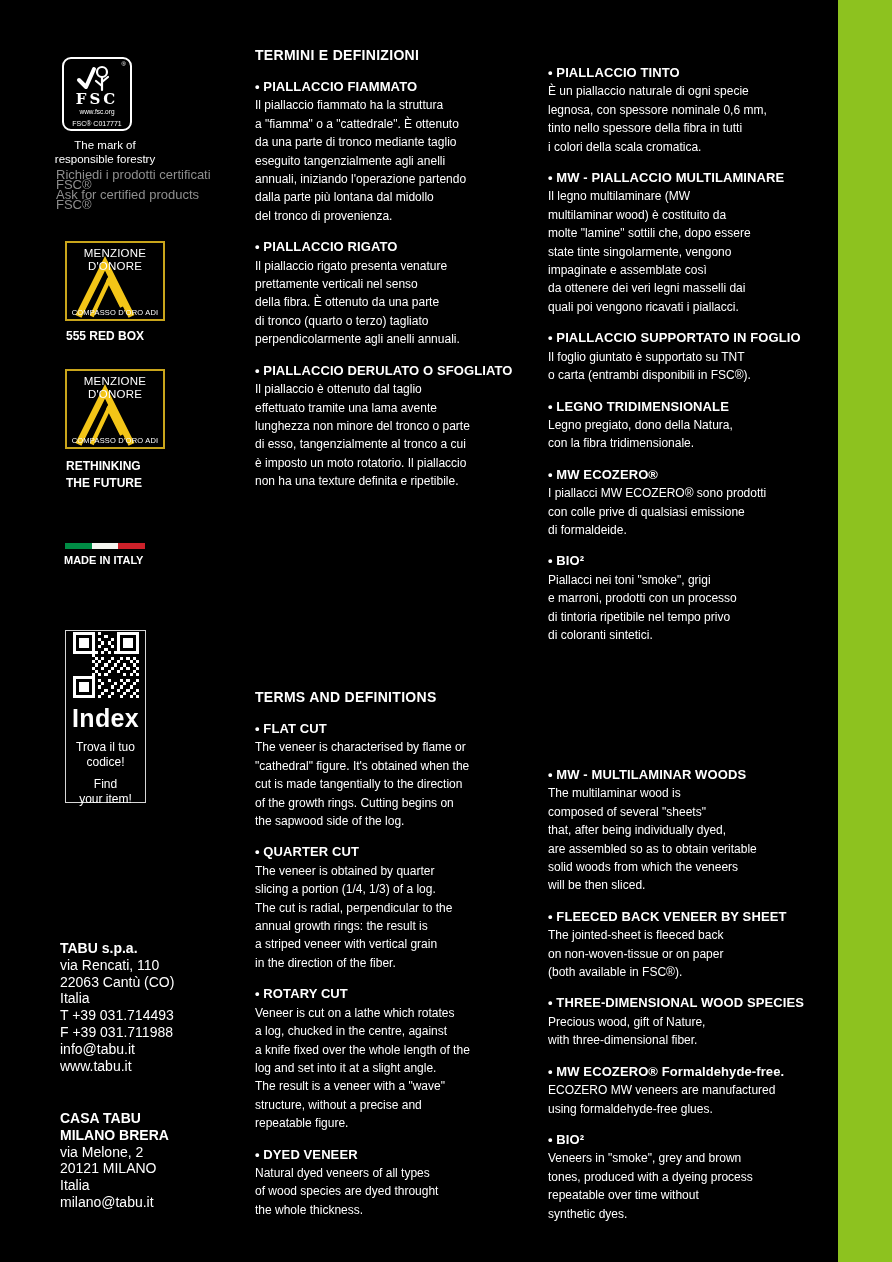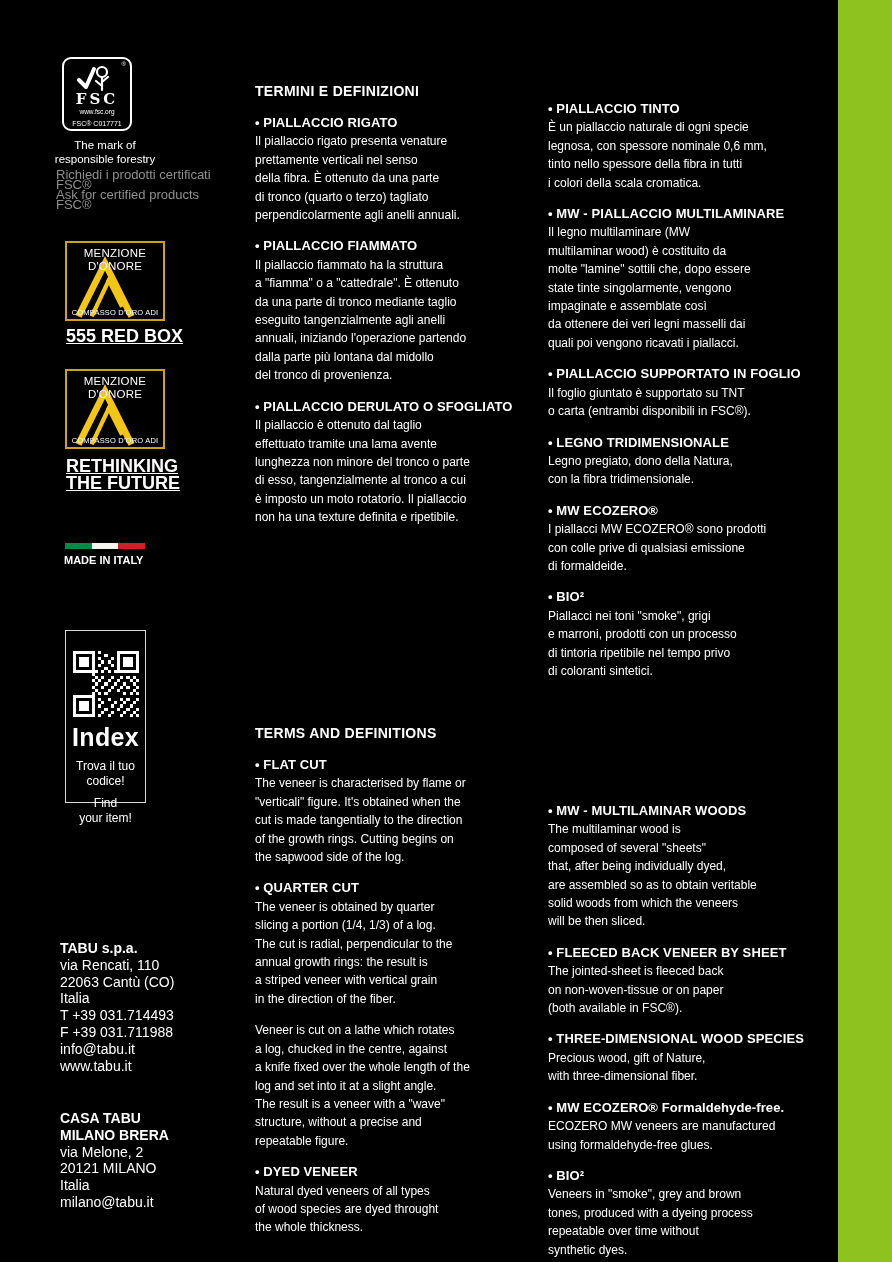--- a/index.html
+++ b/index.html
@@ -23,41 +23,41 @@
   .fsc-tagline{left:33px;top:138px;width:144px;text-align:center;font-size:11.5px;line-height:14px;white-space:pre-line;}
   .fsc-note{left:56px;top:170px;width:170px;font-size:13px;line-height:10px;color:#8f8f8f;white-space:pre-line;}
 
   .award{width:100px;height:80px;border:2px solid #c9a51b;box-sizing:border-box;background:#000;overflow:hidden;}
   .award-1{left:65px;top:241px;}
   .award-2{left:65px;top:369px;}
   .award svg{position:absolute;left:2px;top:12px;}
   .award .menzione{position:absolute;top:4px;left:0;width:100%;text-align:center;
                    font-size:11.5px;line-height:12.5px;z-index:2;white-space:pre-line;letter-spacing:.2px;}
   .award .compasso{position:absolute;bottom:2px;left:0;width:100%;text-align:center;font-size:7.5px;z-index:2;letter-spacing:.2px;}
-  .award-label{left:66px;font-size:18px;font-weight:bold;line-height:17px;white-space:pre-line;text-decoration:underline;}
+  .award-label{left:66px;font-size:12px;font-weight:bold;line-height:17px;white-space:pre-line;}
   .award-label-1{top:328px;}
   .award-label-2{top:458px;}
 
   .flag{left:65px;top:543px;width:80px;height:6px;display:flex;}
   .flag span{flex:1;height:100%;}
   .mii-label{left:64px;top:554px;font-size:11px;font-weight:bold;}
 
   .qr-box{left:65px;top:630px;width:81px;height:173px;border:1px solid #d7d7d7;box-sizing:border-box;
-          text-align:center;padding-top:20px;}
+          text-align:center;padding-top:1px;}
   .qr-title{font-size:25px;line-height:27px;font-weight:600;margin-top:3px;letter-spacing:.3px;}
   .qr-sub{font-size:12px;line-height:14.5px;margin-top:8px;white-space:pre-line;}
 
   .contact{left:60px;width:190px;font-size:14px;line-height:16.8px;}
   .contact-hq{top:940px;}
   .contact-showroom{top:1110px;}
   .contact .name{font-weight:bold;white-space:pre-line;}
   .contact .addr{white-space:pre-line;}
 
   
-  .col{width:290px;margin-top:36px;}
+  .col{width:290px;}
   .col-mid{left:255px;}
   .col-right{left:548px;}
   .it-col1{top:46px;}
   .it-col2{top:64px;}
   .en-col1{top:688px;}
   .en-col2{top:766px;}
   .sec-heading{font-size:14px;font-weight:bold;letter-spacing:.3px;margin:0 0 14px 0;line-height:18px;}
   .term-block{margin-bottom:13px;}
   .term{font-size:13px;font-weight:bold;line-height:18.4px;letter-spacing:.1px;}
   .def{font-size:12px;line-height:18.4px;white-space:pre-line;}
@@ -154,38 +154,38 @@
 MILANO BRERA</div>
   <div class="addr">via Melone, 2
 20121 MILANO
 Italia
 milano@tabu.it</div>
 </div>
 
 <div class="abs col col-mid it-col1">
   <h2 class="sec-heading">TERMINI E DEFINIZIONI</h2>
   <div class="term-block">
-    <div class="term">• PIALLACCIO RIGATO</div>
-    <div class="def">Il piallaccio rigato presenta venature
-prettamente verticali nel senso
-della fibra. È ottenuto da una parte
-di tronco (quarto o terzo) tagliato
-perpendicolarmente agli anelli annuali.</div>
-  </div>
-  <div class="term-block">
     <div class="term">• PIALLACCIO FIAMMATO</div>
     <div class="def">Il piallaccio fiammato ha la struttura
 a "fiamma" o a "cattedrale". È ottenuto
 da una parte di tronco mediante taglio
 eseguito tangenzialmente agli anelli
 annuali, iniziando l'operazione partendo
 dalla parte più lontana dal midollo
 del tronco di provenienza.</div>
   </div>
   <div class="term-block">
+    <div class="term">• PIALLACCIO RIGATO</div>
+    <div class="def">Il piallaccio rigato presenta venature
+prettamente verticali nel senso
+della fibra. È ottenuto da una parte
+di tronco (quarto o terzo) tagliato
+perpendicolarmente agli anelli annuali.</div>
+  </div>
+  <div class="term-block">
     <div class="term">• PIALLACCIO DERULATO O SFOGLIATO</div>
     <div class="def">Il piallaccio è ottenuto dal taglio
 effettuato tramite una lama avente
 lunghezza non minore del tronco o parte
 di esso, tangenzialmente al tronco a cui
 è imposto un moto rotatorio. Il piallaccio
 non ha una texture definita e ripetibile.</div>
   </div>
 </div>
 
@@ -230,35 +230,36 @@
 di tintoria ripetibile nel tempo privo
 di coloranti sintetici.</div>
   </div>
 </div>
 
 <div class="abs col col-mid en-col1">
   <h2 class="sec-heading">TERMS AND DEFINITIONS</h2>
   <div class="term-block">
     <div class="term">• FLAT CUT</div>
     <div class="def">The veneer is characterised by flame or
-"verticali" figure. It's obtained when the
+"cathedral" figure. It's obtained when the
 cut is made tangentially to the direction
 of the growth rings. Cutting begins on
 the sapwood side of the log.</div>
   </div>
   <div class="term-block">
     <div class="term">• QUARTER CUT</div>
     <div class="def">The veneer is obtained by quarter
 slicing a portion (1/4, 1/3) of a log.
 The cut is radial, perpendicular to the
 annual growth rings: the result is
 a striped veneer with vertical grain
 in the direction of the fiber.</div>
   </div>
   <div class="term-block">
+    <div class="term">• ROTARY CUT</div>
     <div class="def">Veneer is cut on a lathe which rotates
 a log, chucked in the centre, against
 a knife fixed over the whole length of the
 log and set into it at a slight angle.
 The result is a veneer with a "wave"
 structure, without a precise and
 repeatable figure.</div>
   </div>
   <div class="term-block">
     <div class="term">• DYED VENEER</div>

